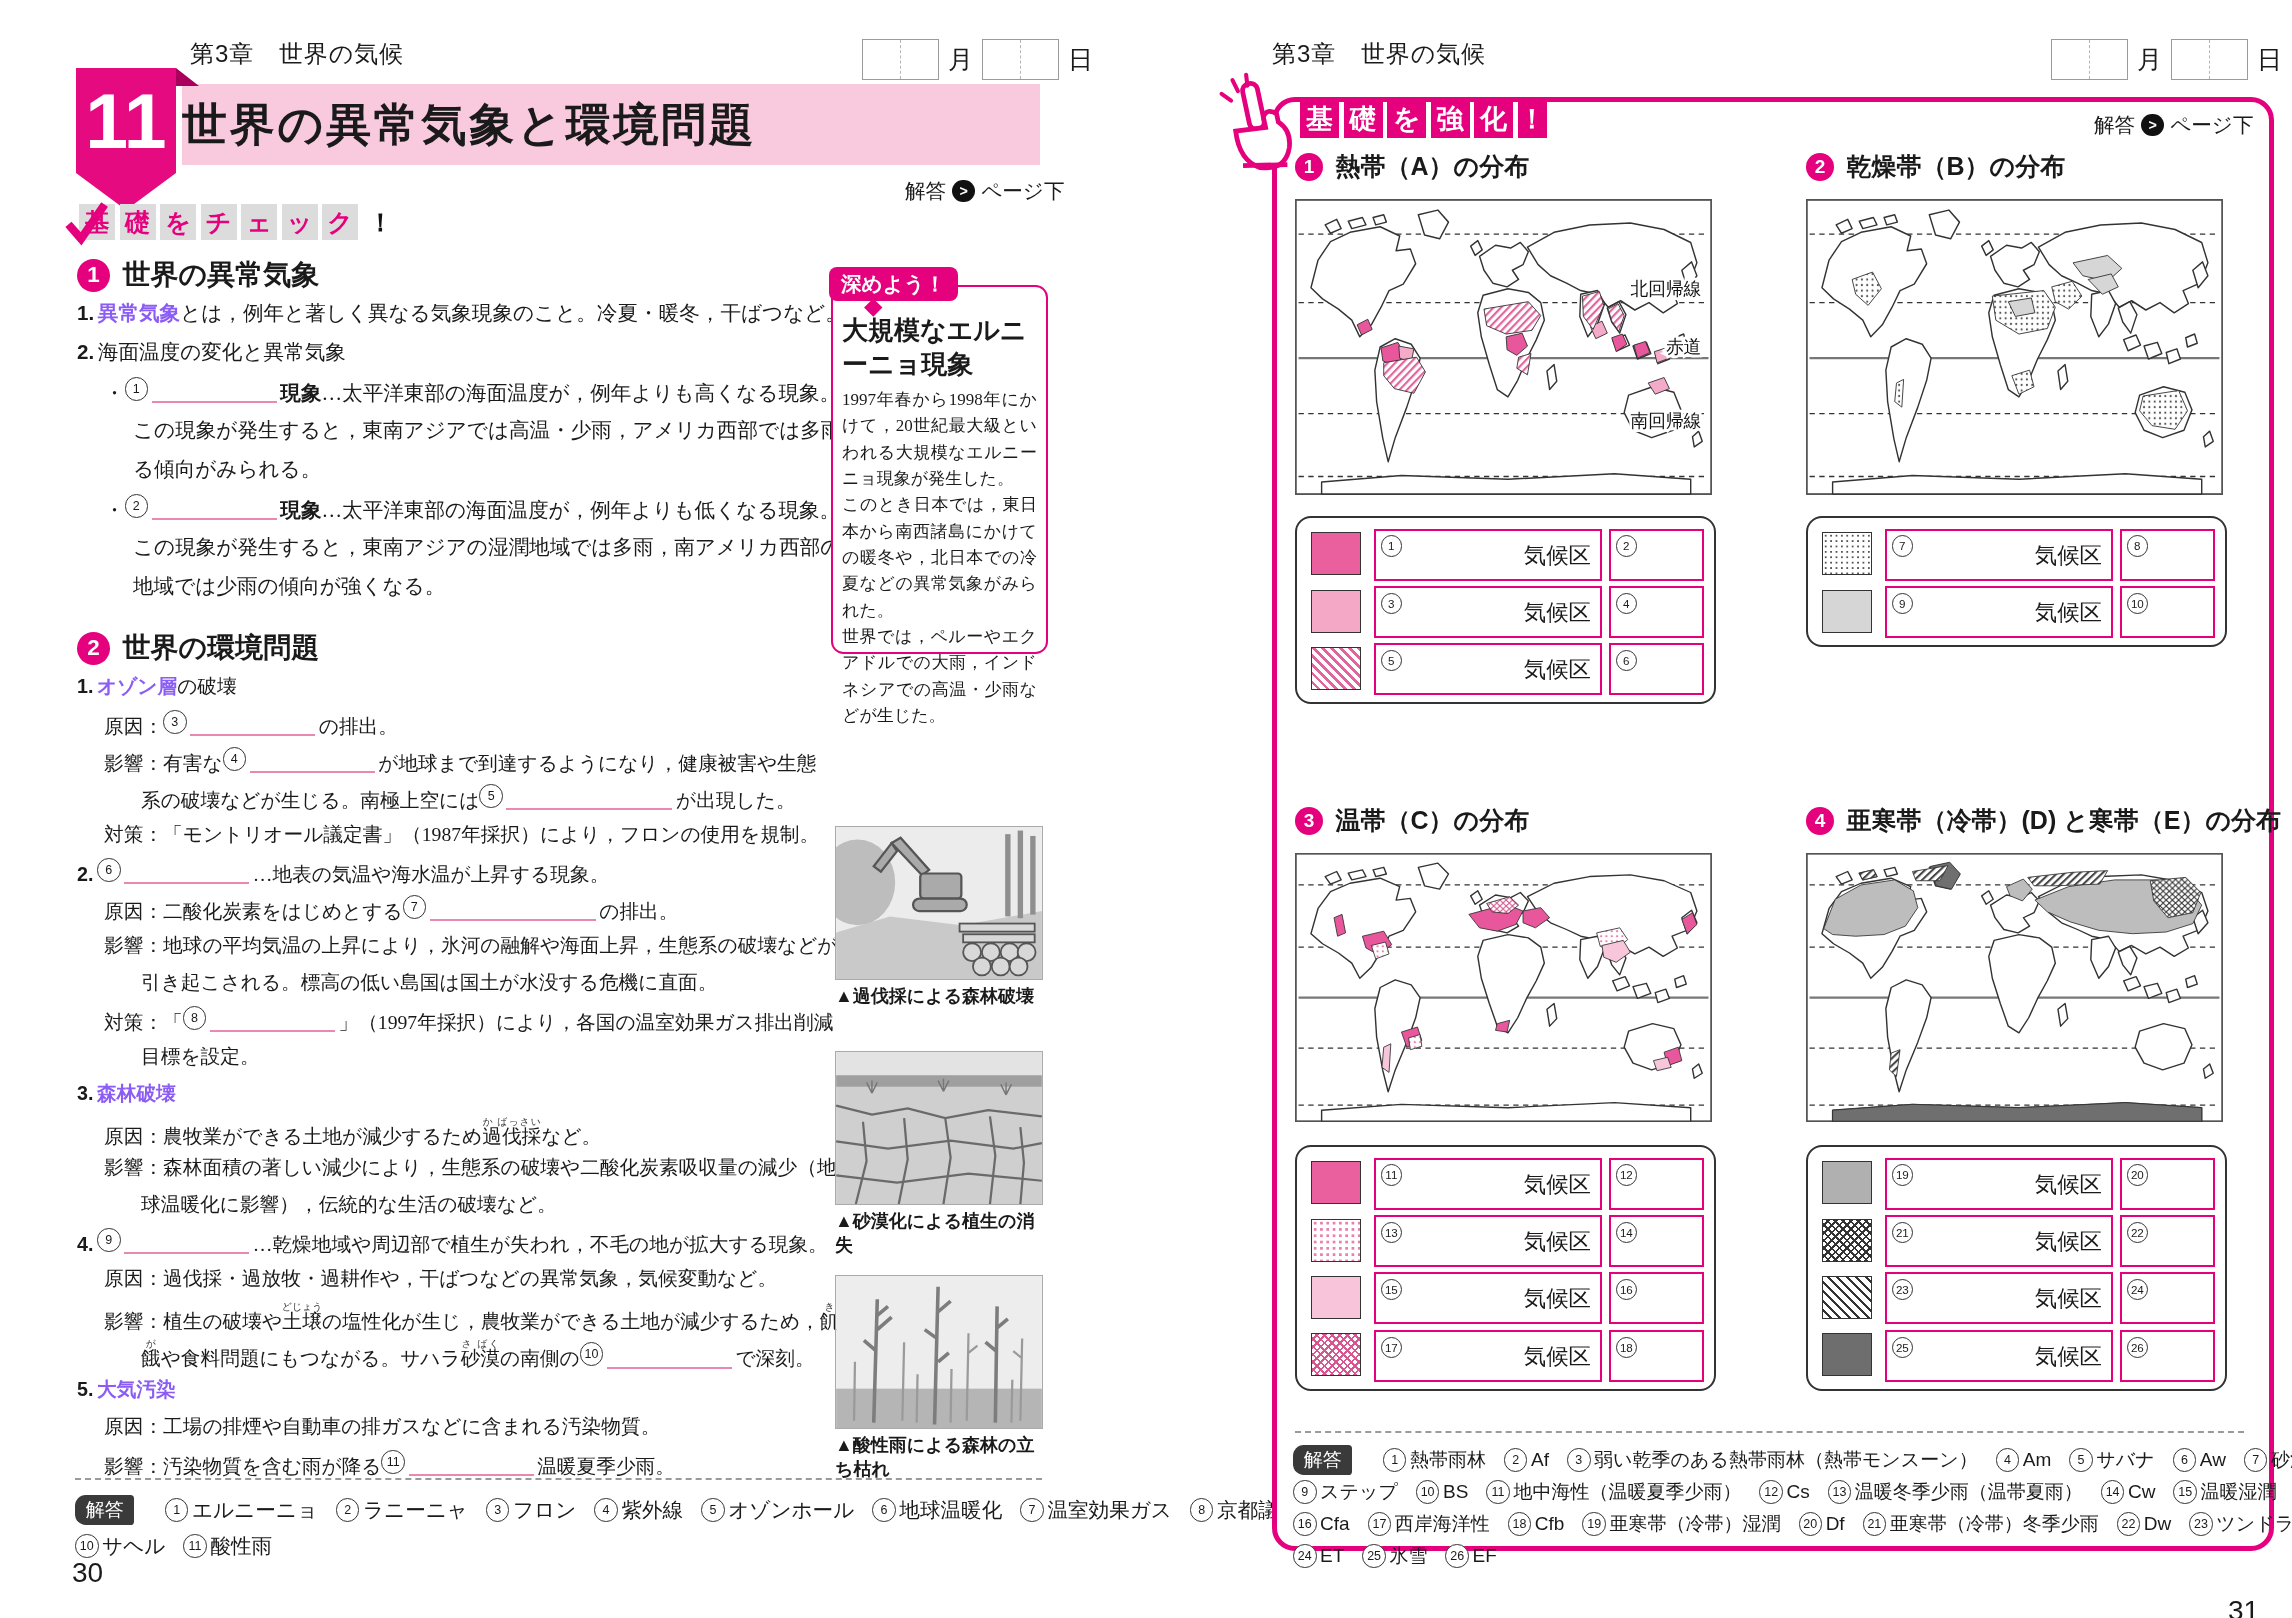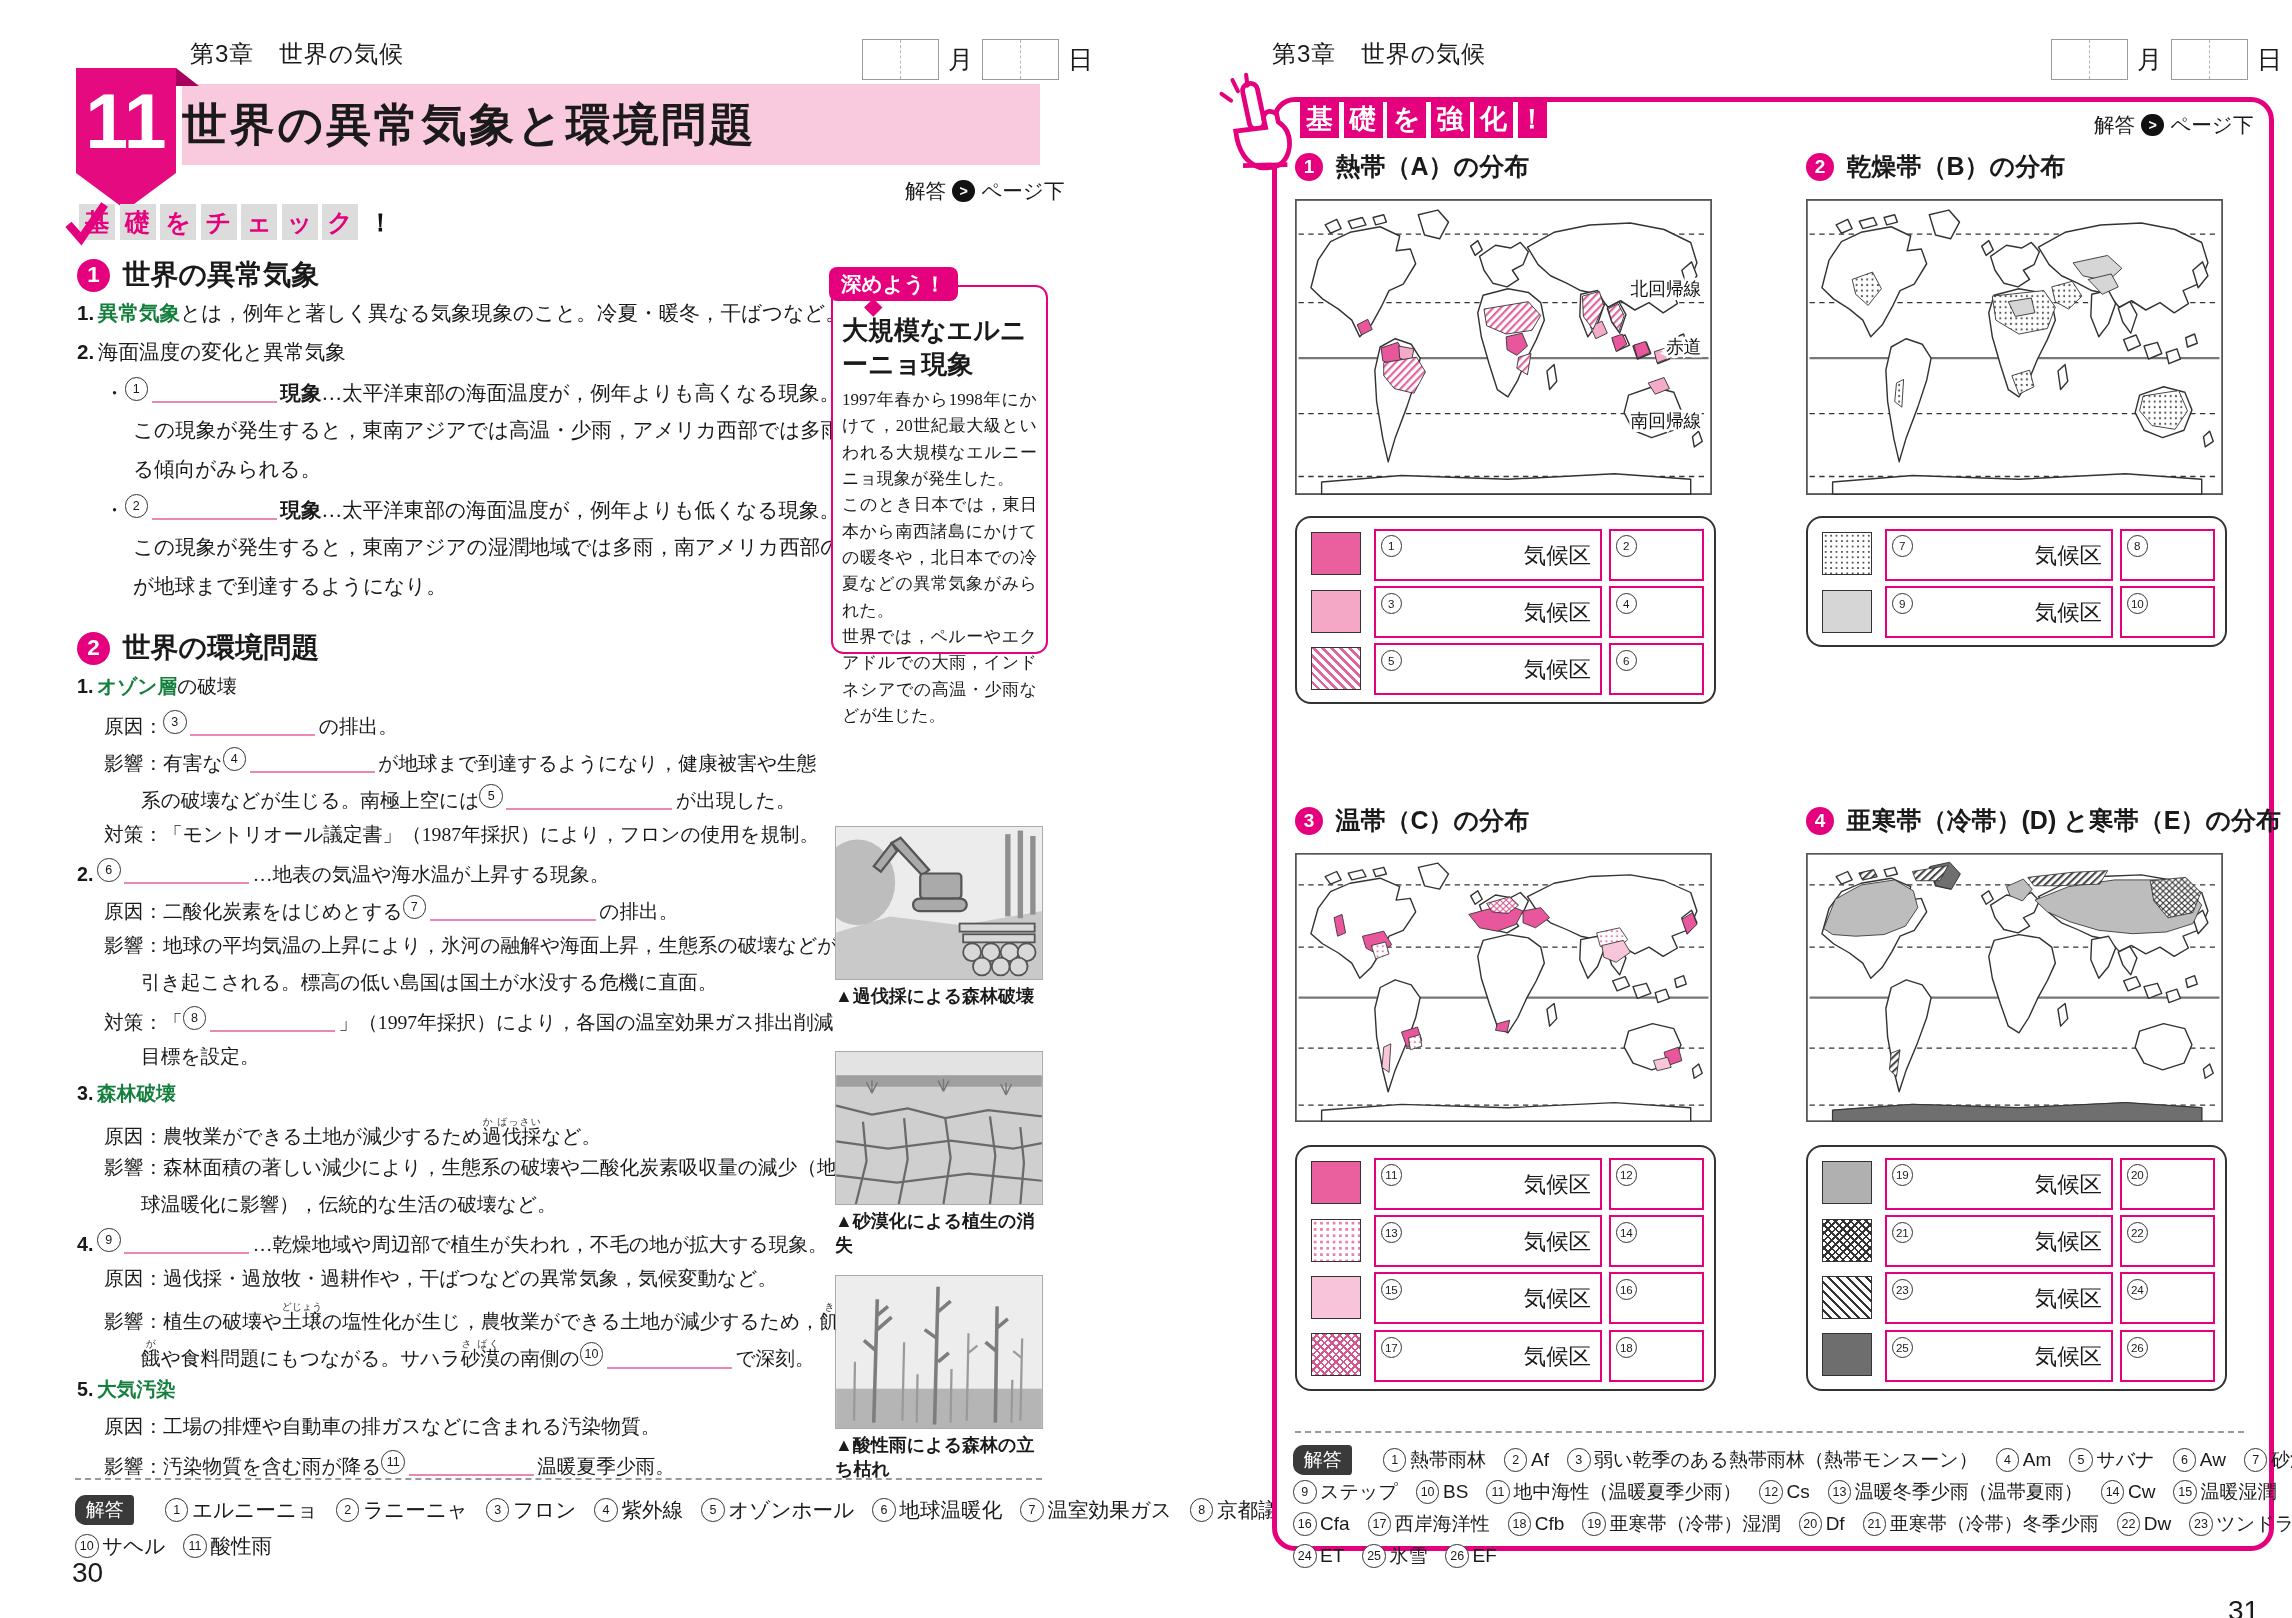--- a/index.html
+++ b/index.html
@@ -46,21 +46,21 @@
   .secnum{width:33px;height:33px;border-radius:50%;background:#e5007d;color:#fff;font-weight:bold;
           font-size:22.4px;display:flex;align-items:center;justify-content:center;
           font-family:"Liberation Sans",sans-serif;}
   .sechead .ttl{font-size:28px;font-weight:bold;font-family:"Liberation Sans",sans-serif;}
   .secnum.sm{width:28px;height:28px;font-size:19px;}
   .sechead .ttl.sm{font-size:25px;}
 
   
   .tline{position:relative;white-space:nowrap;}
   .tline .ln{font-weight:bold;font-family:"Liberation Sans",sans-serif;margin-right:3.6px;}
-  .tline .pk{font-weight:bold;color:#15803d;font-family:"Liberation Sans",sans-serif;}
+  .tline .pk{font-weight:bold;color:#8b5cf6;font-family:"Liberation Sans",sans-serif;}
   .tline .bd{font-weight:bold;font-family:"Liberation Sans",sans-serif;}
   .cn{display:inline-flex;align-items:center;justify-content:center;width:21.5px;height:21.5px;
       border:1.4px solid #333;border-radius:50%;font-size:12.5px;vertical-align:7.2px;
       font-family:"Liberation Sans",sans-serif;background:#fff;line-height:1;}
   .blank{display:inline-block;border-bottom:2.7px solid #e989b3;height:23px;margin:0 3.6px;vertical-align:-3.6px;}
   ruby rt{font-size:9.9px;color:#333;}
 
   
   .fukabox{left:831px;top:285px;width:213px;height:365px;border:2.7px solid #e5007d;border-radius:12.5px;background:#fff;}
   .fukalabel{position:absolute;left:-4.5px;top:-19.7px;background:#e5007d;color:#fff;font-size:20.6px;
@@ -164,21 +164,21 @@
       <div class="ttl">世界の異常気象</div>
     </div>
     <div class="abs" id="lines1" style="left:77px;top:299px;font-size:20.6px;">
         <div class="tline" style="height: 39px; padding-left: 0px;"><span class="ln">1.</span><span class="pk">異常気象</span><span class="m">とは，例年と著しく異なる気象現象のこと。冷夏・暖冬，干ばつなど。</span></div>
         <div class="tline" style="height: 39px; padding-left: 0px;"><span class="ln">2.</span><span class="m">海面温度の変化と異常気象</span></div>
         <div class="tline" style="height: 39px; padding-left: 27px;"><span class="m">・</span><span class="cn">1</span><span class="blank" style="width: 125px;"></span><span class="bd">現象</span><span class="m">…太平洋東部の海面温度が，例年よりも高くなる現象。</span></div>
         <div class="tline" style="height: 39px; padding-left: 56px;"><span class="m">この現象が発生すると，東南アジアでは高温・少雨，アメリカ西部では多雨とな</span></div>
         <div class="tline" style="height: 39px; padding-left: 56px;"><span class="m">る傾向がみられる。</span></div>
         <div class="tline" style="height: 39px; padding-left: 27px;"><span class="m">・</span><span class="cn">2</span><span class="blank" style="width: 125px;"></span><span class="bd">現象</span><span class="m">…太平洋東部の海面温度が，例年よりも低くなる現象。</span></div>
         <div class="tline" style="height: 39px; padding-left: 56px;"><span class="m">この現象が発生すると，東南アジアの湿潤地域では多雨，南アメリカ西部の乾燥</span></div>
-        <div class="tline" style="height: 39px; padding-left: 56px;"><span class="m">が地球まで到達するようになり。</span></div>
+        <div class="tline" style="height: 39px; padding-left: 56px;"><span class="m">地域では少雨の傾向が強くなる。</span></div>
       </div>
 
     <div class="abs sechead" style="left:77px;top:629px;">
       <div class="secnum">2</div>
       <div class="ttl">世界の環境問題</div>
     </div>
     <div class="abs" id="lines2" style="left:77px;top:673px;font-size:19.7px;">
         <div class="tline" style="height: 37px; padding-left: 0px;"><span class="ln">1.</span><span class="pk">オゾン層</span><span class="m">の破壊</span></div>
         <div class="tline" style="height: 37px; padding-left: 27px;"><span class="m">原因：</span><span class="cn">3</span><span class="blank" style="width: 125px;"></span><span class="m">の排出。</span></div>
         <div class="tline" style="height: 37px; padding-left: 27px;"><span class="m">影響：有害な</span><span class="cn">4</span><span class="blank" style="width: 125px;"></span><span class="m">が地球まで到達するようになり，健康被害や生態</span></div>

